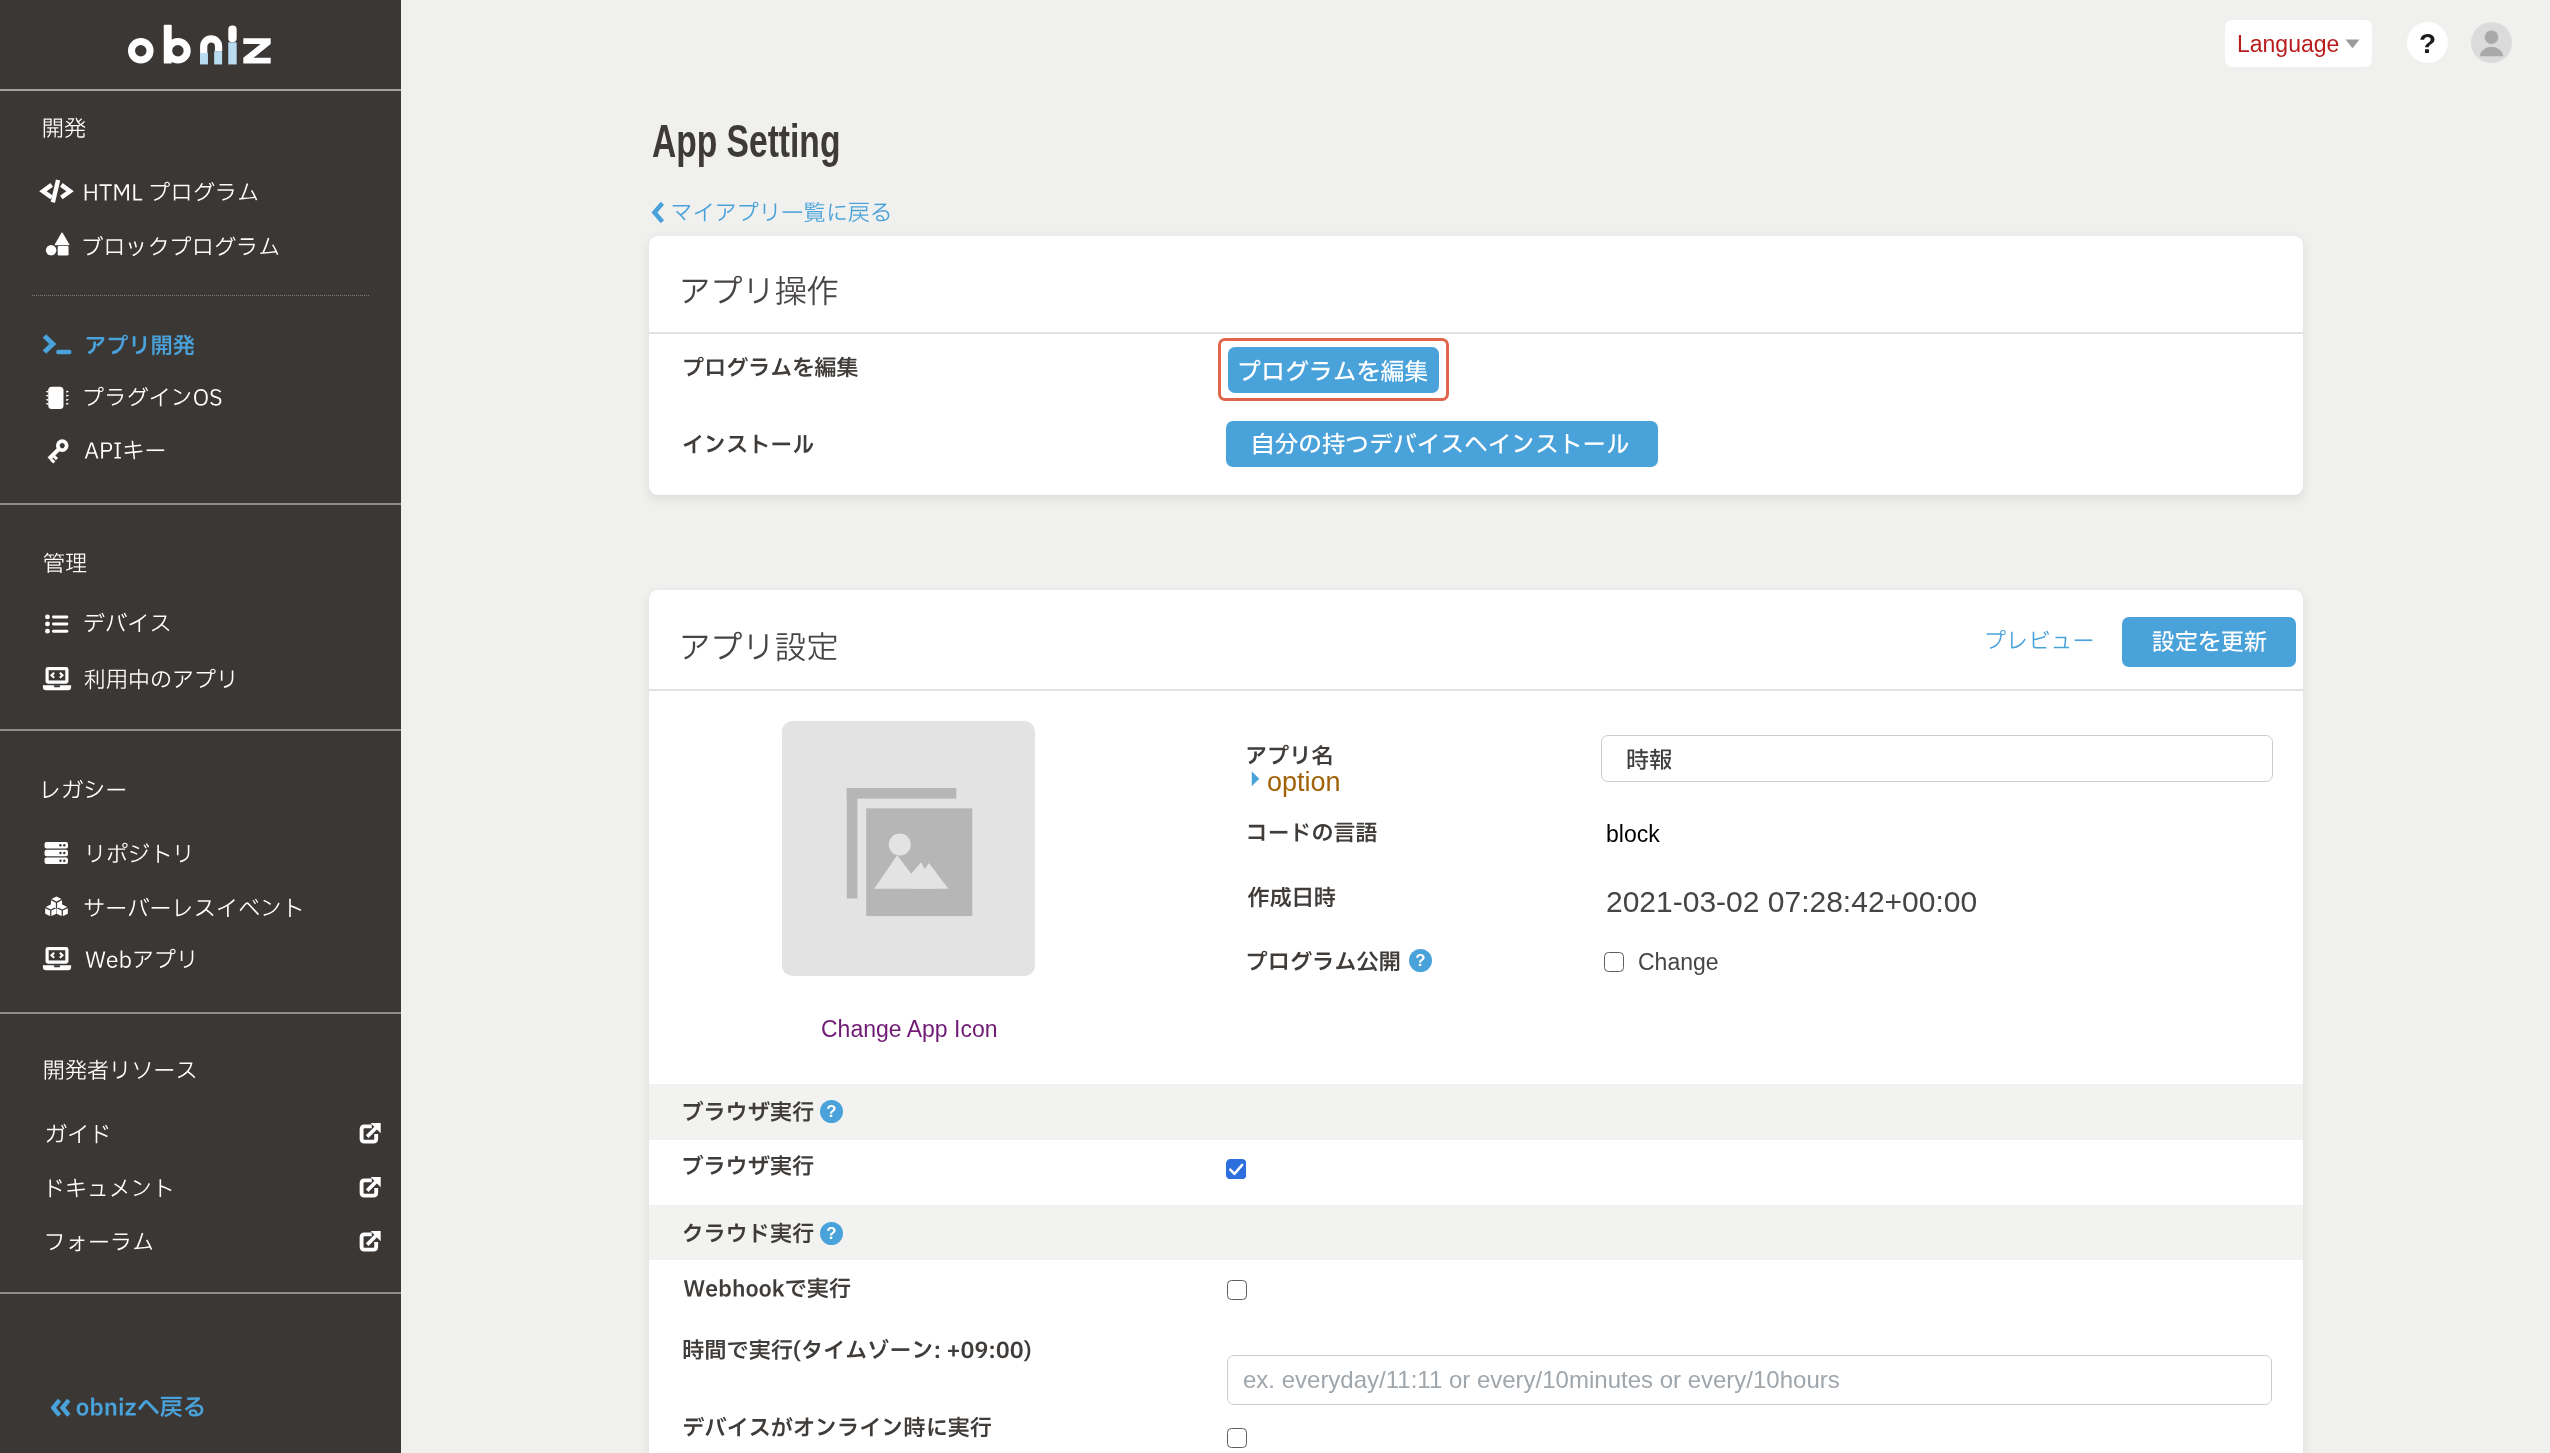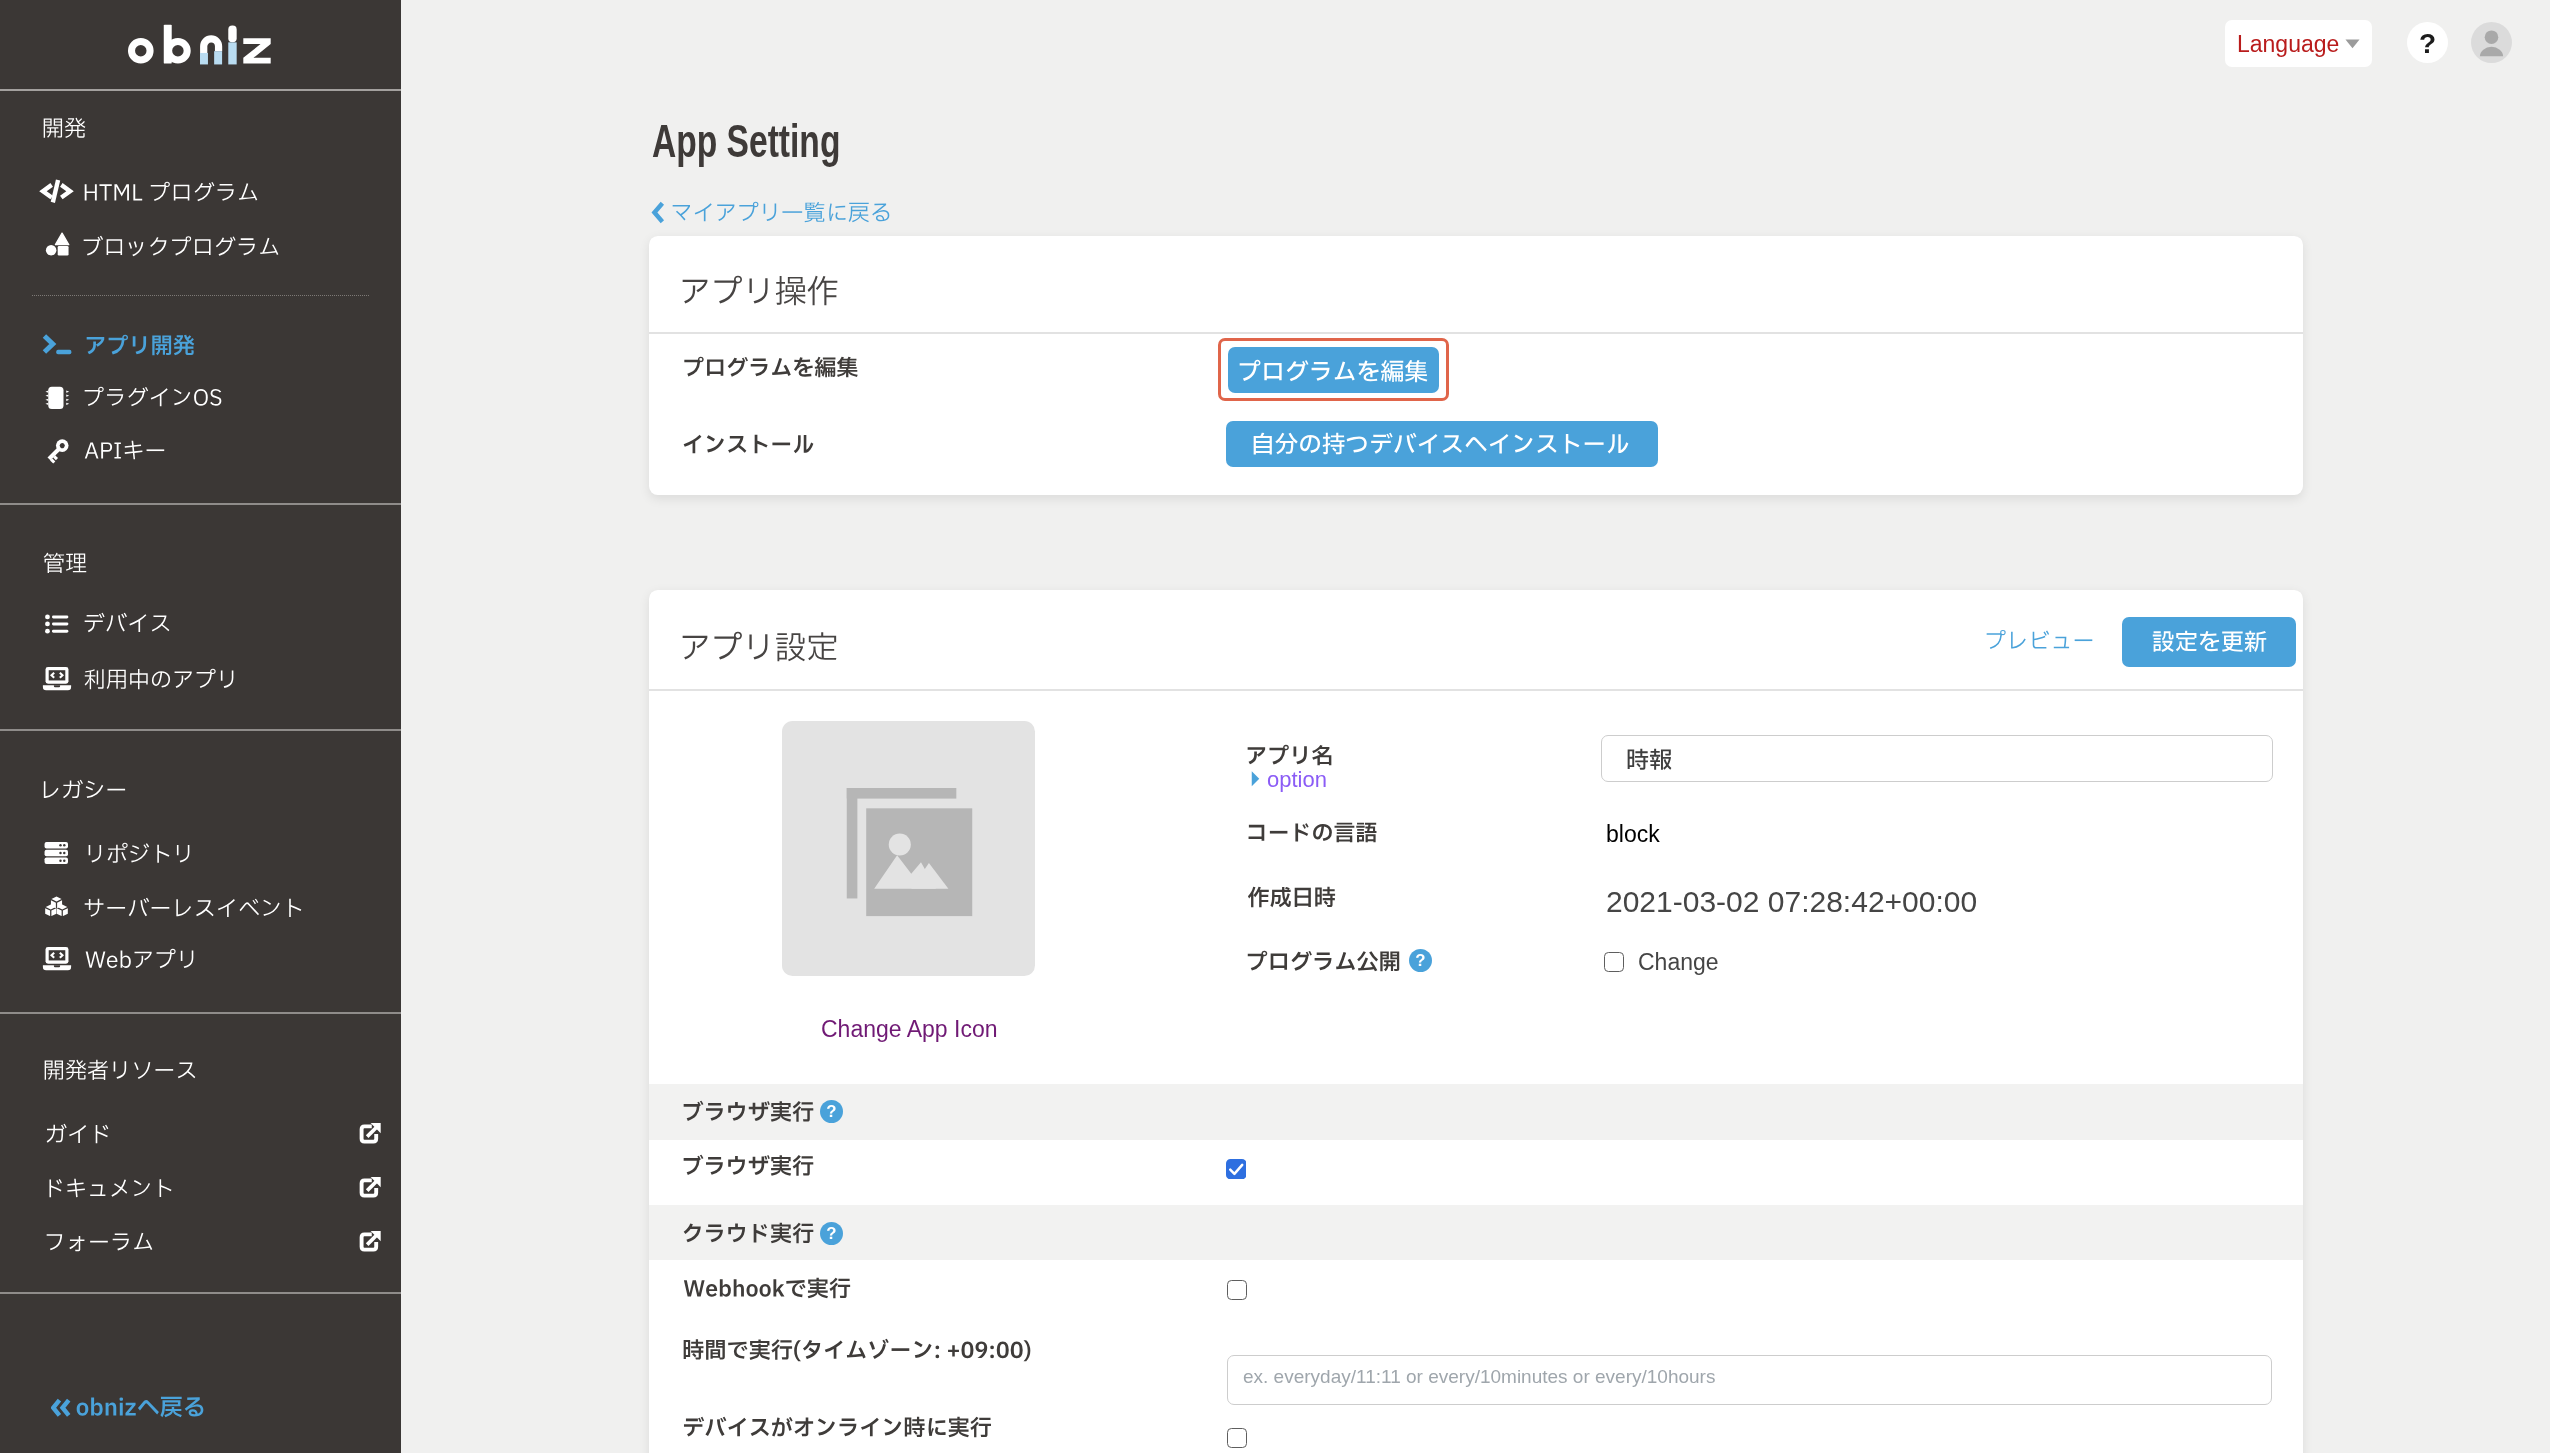--- a/index.html
+++ b/index.html
@@ -190,32 +190,32 @@
 <div class="card" style="left:649px;top:236px;width:1654px;height:259px"></div>
 <div class="abs" style="left:649px;top:332px;width:1654px;height:1.8px;background:#e2e2e2"></div>
 <div class="abs" style="left:1218px;top:338px;width:231px;height:63px;border:3.5px solid #e0654a;border-radius:7px"></div>
 <div class="btn" style="left:1228px;top:347px;width:211px;height:46px"></div>
 <div class="btn" style="left:1226px;top:421px;width:432px;height:46px"></div>
 <div class="card" style="left:649px;top:590px;width:1654px;height:975px"></div>
 <div class="abs" style="left:649px;top:689px;width:1654px;height:1.8px;background:#e2e2e2"></div>
 <div class="btn" style="left:2122px;top:617px;width:174px;height:50px"></div>
 <div class="abs" style="left:782px;top:721px;width:253px;height:255px;background:#e3e3e3;border-radius:10.6px"></div>
 <div class="abs" style="left:821px;top:1016px;font-size:23px;color:#701a75">Change App Icon</div>
-<div class="abs" style="left:1267px;top:767px;font-size:22px;color:#8b5cf6">option</div>
+<div class="abs" style="left:1267px;top:767px;font-size:27px;color:#a16207">option</div>
 <div class="abs" style="left:1601px;top:735px;width:672px;height:47px;border:1.8px solid #cdcdcd;border-radius:7px;background:#fff"></div>
 <div class="abs" style="left:1606px;top:821px;font-size:23px;color:#000000">block</div>
 <div class="abs" style="left:1606px;top:885px;font-size:30px;color:#454545">2021-03-02 07:28:42+00:00</div>
 <div class="cb" style="left:1604px;top:952px"></div>
 <div class="abs" style="left:1638px;top:949px;font-size:23px;color:#454545">Change</div>
 <div class="abs" style="left:649px;top:1084px;width:1654px;height:56px;background:#f2f2f1"></div>
 <div class="abs" style="left:649px;top:1205px;width:1654px;height:55px;background:#f2f2f1"></div>
 <div class="cb" style="left:1227px;top:1280px"></div>
 <div class="cb" style="left:1227px;top:1428px"></div>
 <div class="abs" style="left:1227px;top:1355px;width:1045px;height:50px;border:1.8px solid #cdcdcd;border-radius:7px;background:#fff"></div>
-<div class="abs" style="left:1243px;top:1366px;font-size:19px;color:#9fa6ac">ex. everyday/11:11 or every/10minutes or every/10hours</div>
+<div class="abs" style="left:1243px;top:1366px;font-size:24px;color:#9fa6ac">ex. everyday/11:11 or every/10minutes or every/10hours</div>
 <svg class="abs" style="left:39px;top:176px" width="35" height="30" viewBox="0 0 40 34">
     <path d="M14.5 10 L4.5 17.2 L14.5 24.5" stroke="#fff" stroke-width="5" fill="none"></path>
     <path d="M25.5 10 L35.5 17.2 L25.5 24.5" stroke="#fff" stroke-width="5" fill="none"></path>
     <path d="M21.8 4.5 L15.8 30" stroke="#fff" stroke-width="5" fill="none"></path>
   </svg>
 <svg class="abs" style="left:43px;top:232px" width="28" height="25" viewBox="0 0 32 28">
     <path d="M21.8 1 L14.2 14.2 L29.4 14.2 Z" fill="#ffffff" stroke="#fff" stroke-width="1.5" stroke-linejoin="round"></path>
     <circle cx="9.3" cy="20.5" r="6" fill="#ffffff"></circle>
     <rect x="16.8" y="15.7" width="12.4" height="11" rx="1.5" fill="#ffffff"></rect>
   </svg>

